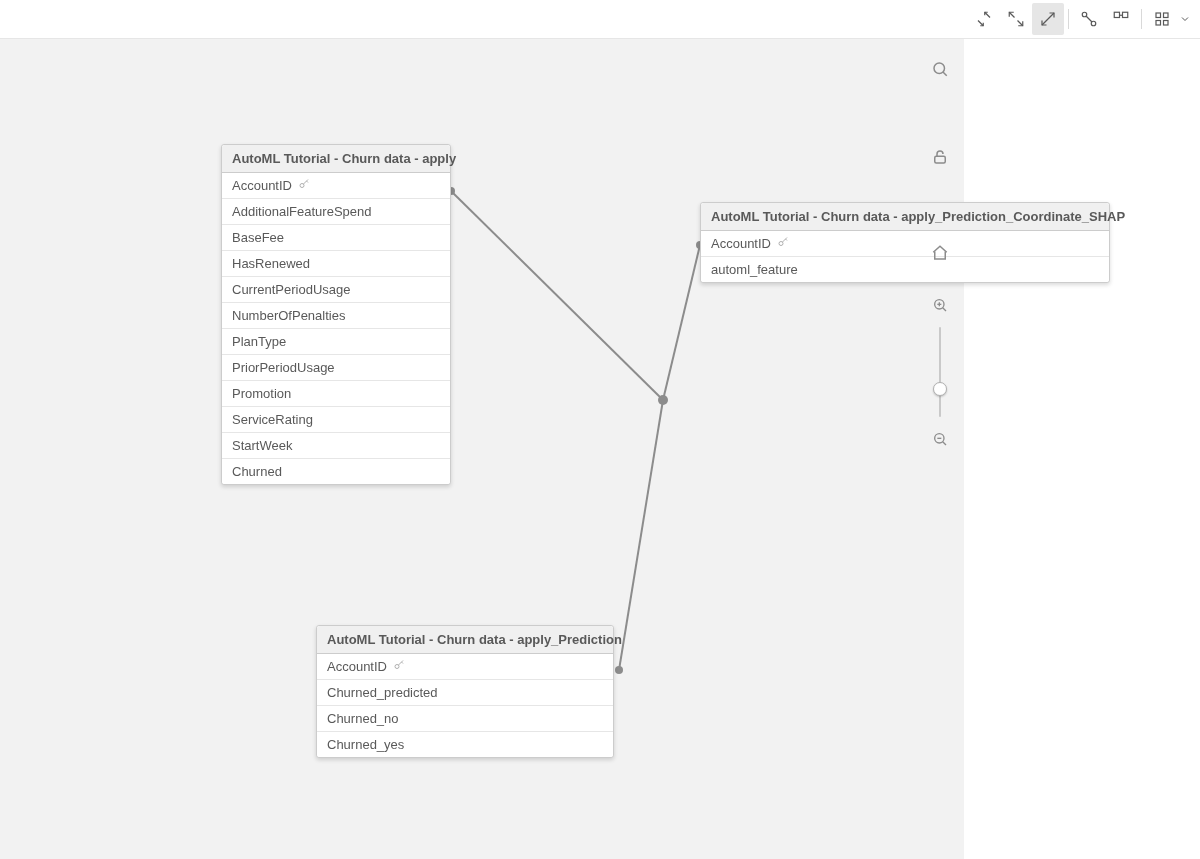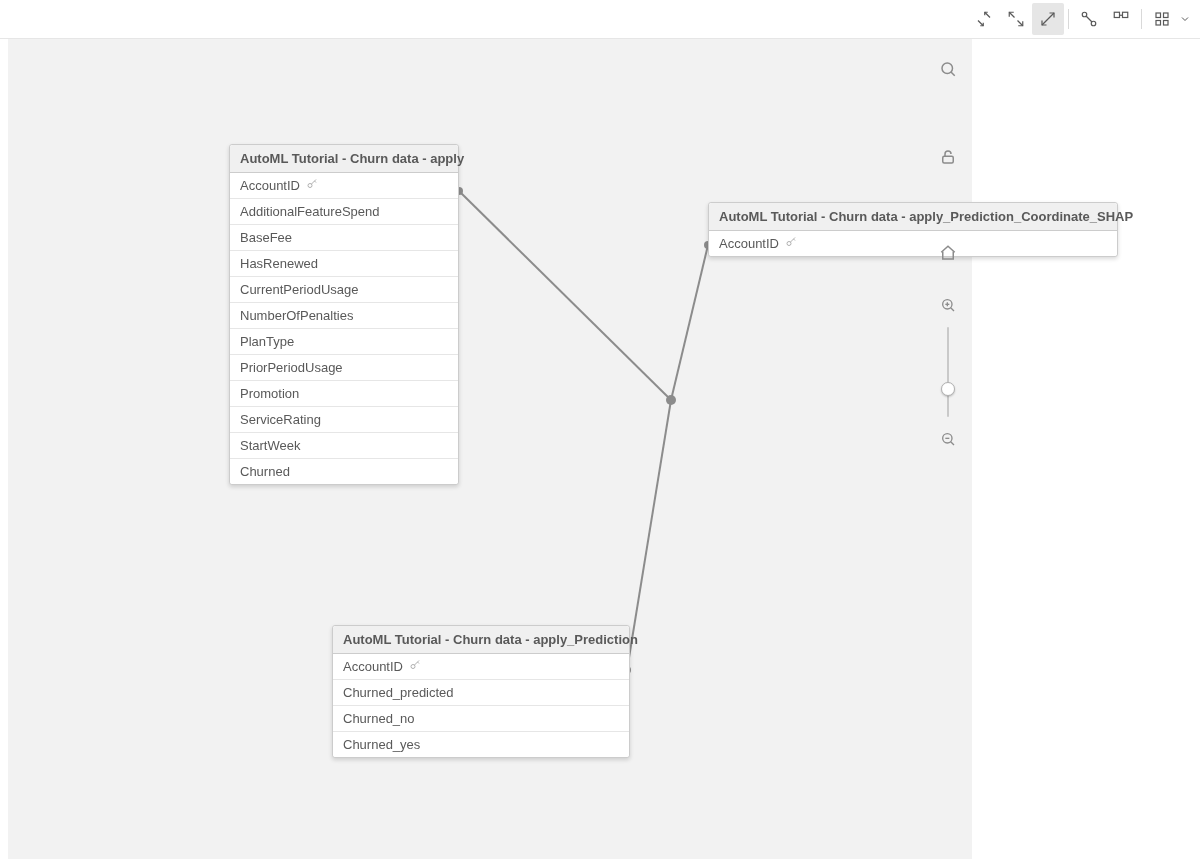--- a/index.html
+++ b/index.html
@@ -9,21 +9,21 @@
     padding-right:8px; gap:0; background:#fff;
   }
   .tb-btn {
     width:32px; height:32px; display:flex; align-items:center; justify-content:center;
     border-radius:2px; cursor:pointer; color:#595959;
   }
   .tb-btn.active { background:#e6e6e6; }
   .tb-sep { width:1px; height:20px; background:#d9d9d9; margin:0 4px; }
 
   .canvas-area {
-    position:relative; width:964px; height:820px; background:#f2f2f2;margin-left:8px;
+    position:relative; width:964px; height:820px; background:#f2f2f2;
   }
   svg.connections { position:absolute; left:0; top:0; width:1200px; height:820px; pointer-events:none; }
 
   .table-box {
     position:absolute; background:#fff; border:1px solid #ccc; border-radius:3px;
     box-shadow:0 2px 4px rgba(0,0,0,0.15);
   }
   .table-header {
     background:#f0f0f0; padding:6px 10px; font-weight:600; font-size:13px; color:#595959;
     border-bottom:1px solid #ccc; border-radius:3px 3px 0 0;
@@ -168,23 +168,26 @@
     <div class="field-row">
       <span>AccountID</span>
       <span class="key-icon">
         <svg width="12" height="12" viewBox="0 0 24 24" fill="none" stroke="currentColor" stroke-width="2">
             <circle cx="8" cy="15" r="4"></circle>
             <line x1="11" y1="12" x2="20" y2="3"></line>
             <line x1="17" y1="6" x2="20" y2="9"></line>
           </svg>
       </span>
     </div>
-  </div>
-
-  <div class="table-box" style="left:324px; top:586px; width:298px;">
+    <div class="field-row">
+        <span>automl_feature</span>
+      </div>
+  </div>
+
+  <div class="table-box" style="left:316px; top:586px; width:298px;">
     <div class="table-header">AutoML Tutorial - Churn data - apply_Prediction</div>
     <div class="field-row">
       <span>AccountID</span>
       <span class="key-icon">
         <svg width="12" height="12" viewBox="0 0 24 24" fill="none" stroke="currentColor" stroke-width="2">
             <circle cx="8" cy="15" r="4"></circle>
             <line x1="11" y1="12" x2="20" y2="3"></line>
             <line x1="17" y1="6" x2="20" y2="9"></line>
           </svg>
       </span>

